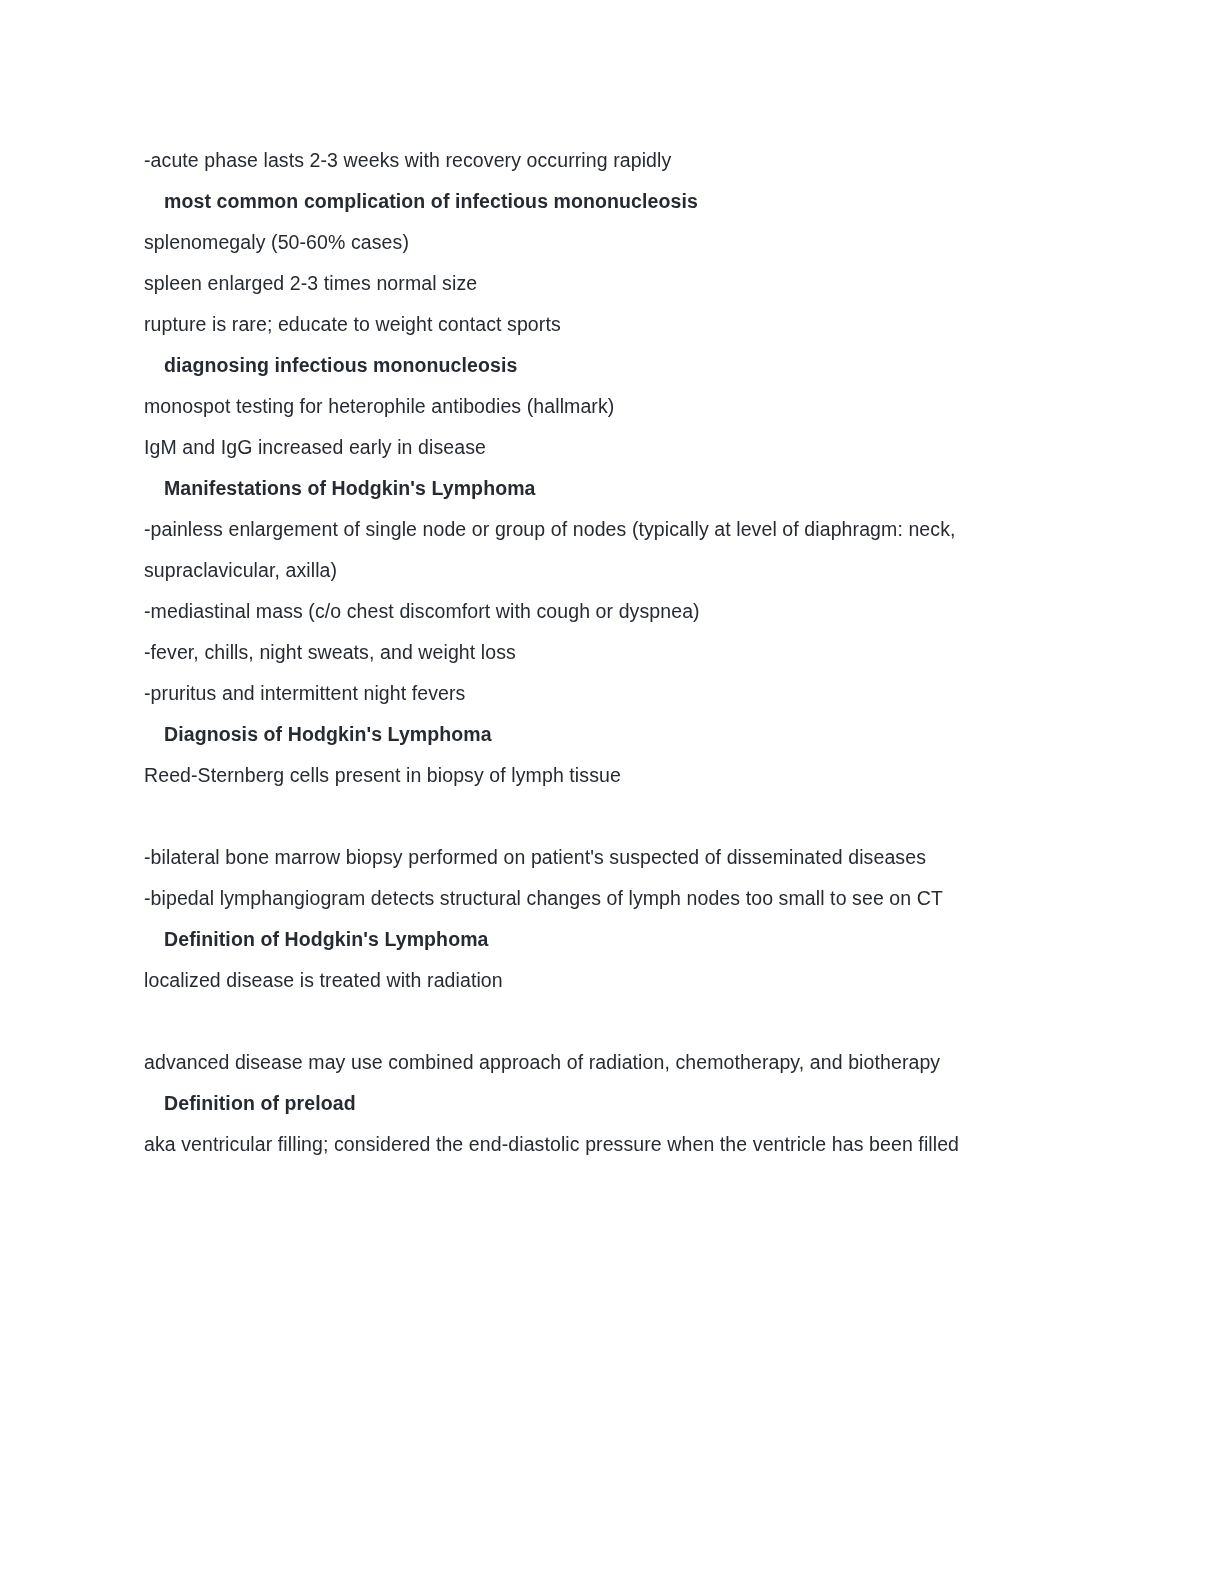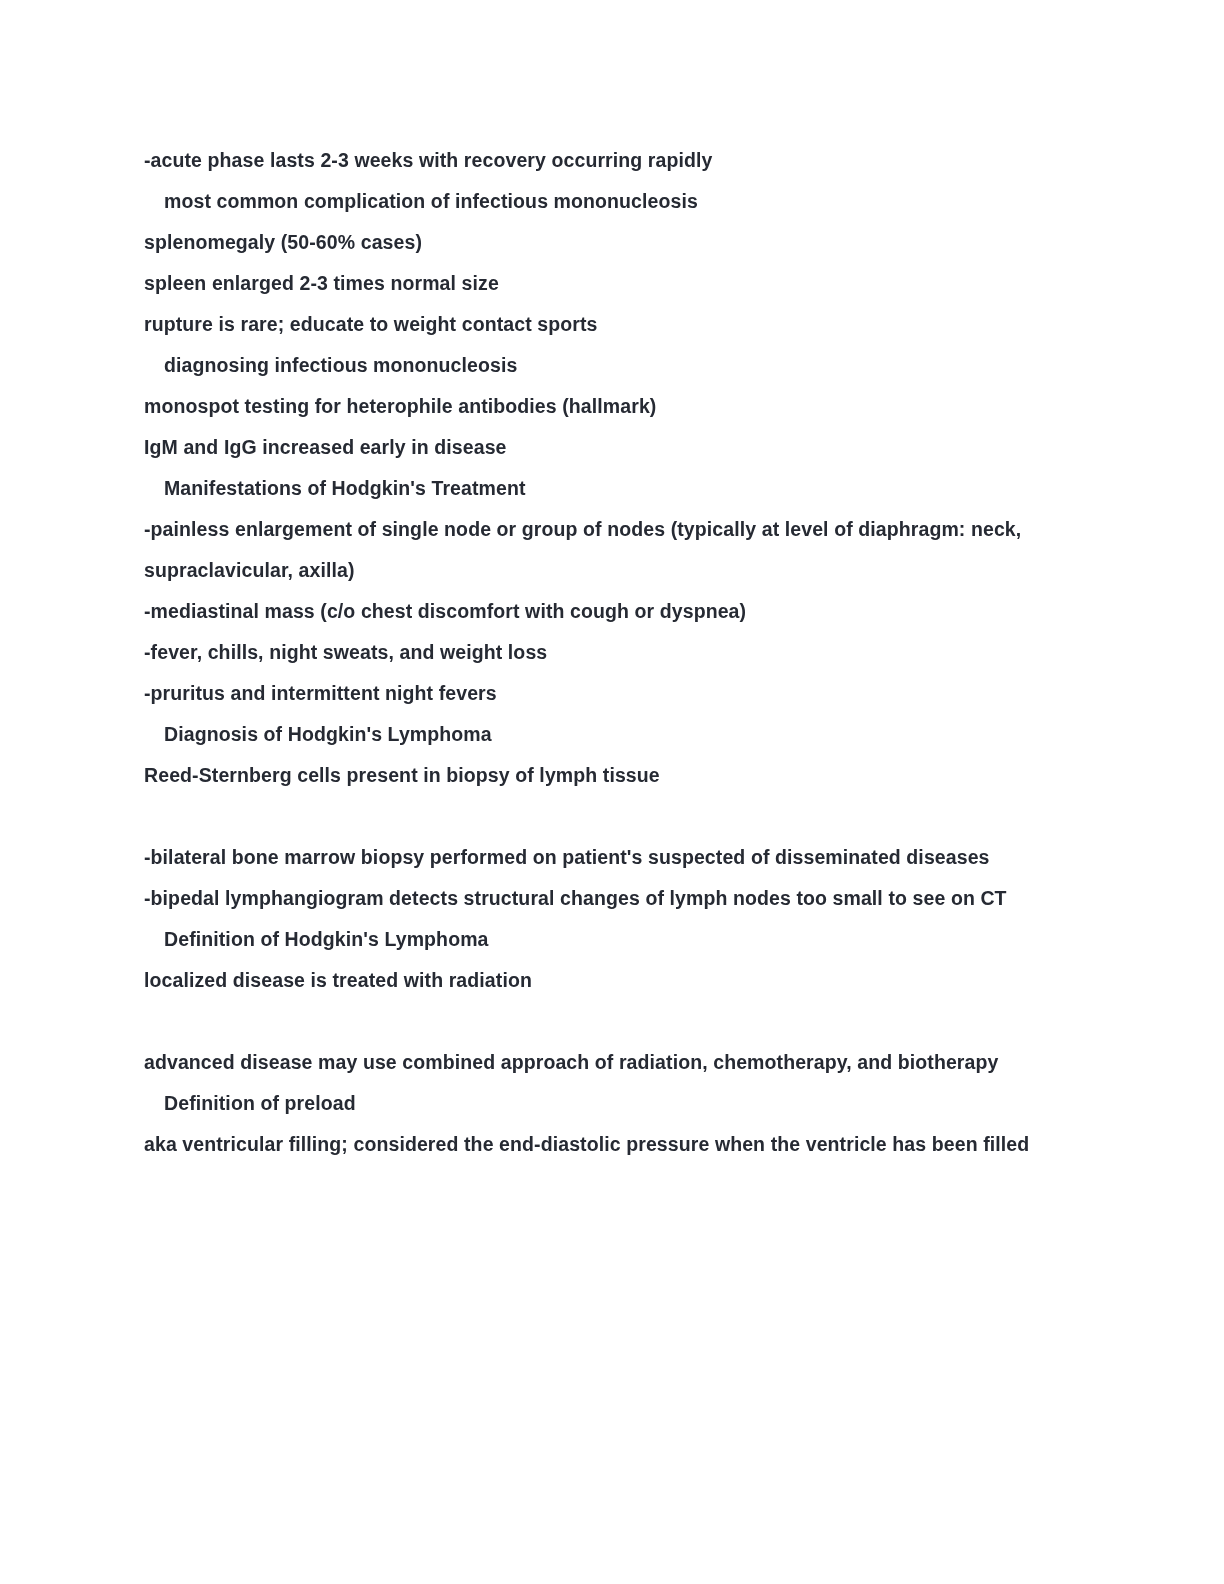--- a/index.html
+++ b/index.html
@@ -20,21 +20,21 @@
     overflow: hidden;
   }
   .content {
     width: 100%;
   }
   .line {
     margin: 0;
     font-size: 19.5px;
     line-height: 41px;
     min-height: 41px;
-    font-weight: 700;
+    font-weight: 400;
     letter-spacing: 0.1px;
     word-wrap: break-word;
   }
   .line.bold {
     font-weight: 700;
     margin-left: 20px;
   }
 </style>
 </head>
 <body>
@@ -42,21 +42,21 @@
 <main class="page" style="background: rgb(255, 255, 255); color: rgb(38, 42, 51);">
   <section class="content">
       <p class="line">-acute phase lasts 2-3 weeks with recovery occurring rapidly</p>
       <p class="line bold">most common complication of infectious mononucleosis</p>
       <p class="line">splenomegaly (50-60% cases)</p>
       <p class="line">spleen enlarged 2-3 times normal size</p>
       <p class="line">rupture is rare; educate to weight contact sports</p>
       <p class="line bold">diagnosing infectious mononucleosis</p>
       <p class="line">monospot testing for heterophile antibodies (hallmark)</p>
       <p class="line">IgM and IgG increased early in disease</p>
-      <p class="line bold">Manifestations of Hodgkin's Treatment</p>
+      <p class="line bold">Manifestations of Hodgkin's Lymphoma</p>
       <p class="line">-painless enlargement of single node or group of nodes (typically at level of diaphragm: neck, supraclavicular, axilla)</p>
       <p class="line">-mediastinal mass (c/o chest discomfort with cough or dyspnea)</p>
       <p class="line">-fever, chills, night sweats, and weight loss</p>
       <p class="line">-pruritus and intermittent night fevers</p>
       <p class="line bold">Diagnosis of Hodgkin's Lymphoma</p>
       <p class="line">Reed-Sternberg cells present in biopsy of lymph tissue</p>
       <p class="line"></p>
       <p class="line">-bilateral bone marrow biopsy performed on patient's suspected of disseminated diseases</p>
       <p class="line">-bipedal lymphangiogram detects structural changes of lymph nodes too small to see on CT</p>
       <p class="line bold">Definition of Hodgkin's Lymphoma</p>

